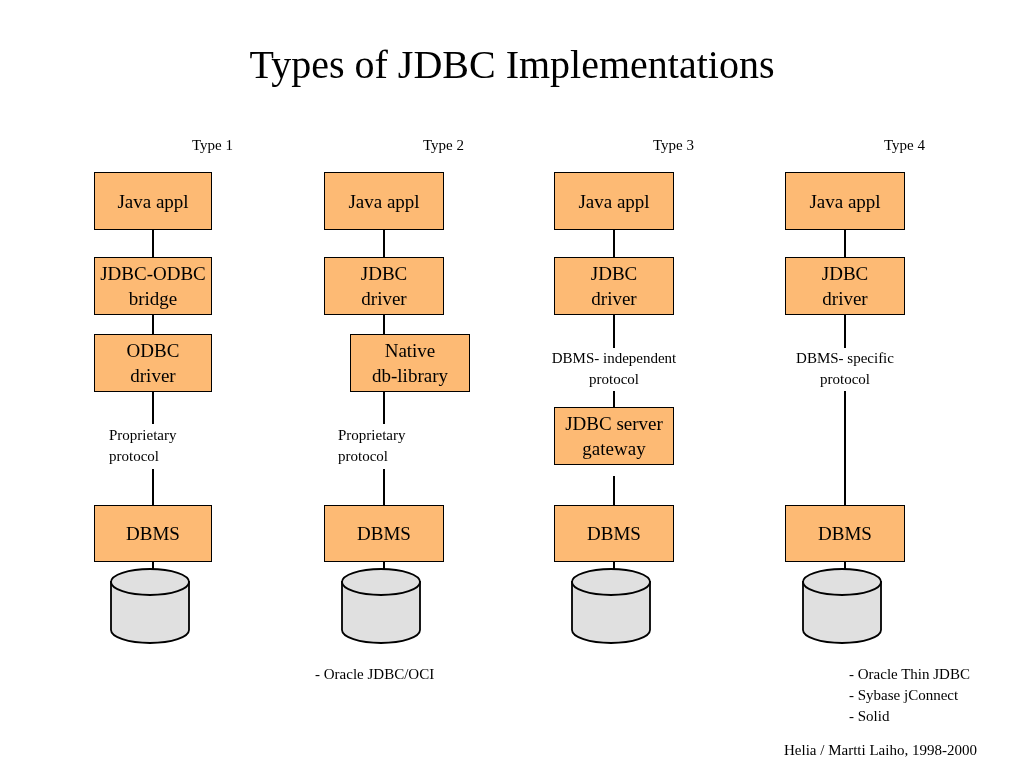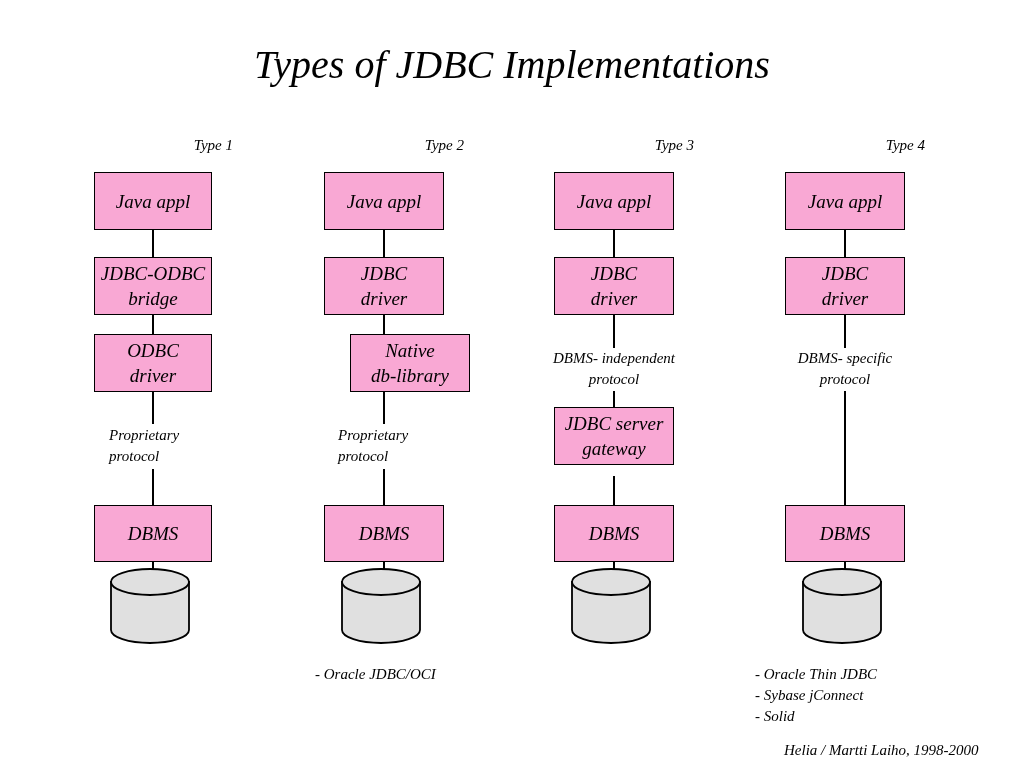--- a/index.html
+++ b/index.html
@@ -13,21 +13,20 @@
     position: relative;
     overflow: hidden;
     font-family: "Liberation Serif", "DejaVu Serif", serif;
     color: #000000;
   }
   #slide {
     position: absolute;
     left: 0; top: 0;
     width: 1024px;
     height: 768px;
-    font-style: italic;
   }
 
   
   #title {
     position: absolute;
     left: 0;
     top: 41px;
     width: 1024px;
     text-align: center;
     font-size: 40px;
@@ -56,21 +55,21 @@
     font-size: 15px;
     line-height: 19px;
     white-space: nowrap;
   }
 
   
   .node {
     position: absolute;
     box-sizing: border-box;
     border: 1.6px solid #000000;
-    background: #f9a8d4;
+    background: #fdba74;
     display: flex;
     align-items: center;
     justify-content: center;
     text-align: center;
     font-size: 19px;
     line-height: 25px;
     white-space: pre-line;
   }
 
   
@@ -235,19 +234,19 @@
 
   <div class="connector" style="left:844px; top:562px; height:13px;"></div>
 
   <div class="cylinder" style="left:800px; top:568px;">
     <svg width="84" height="78" viewBox="0 0 84 78">
       <path d="M3,14 L3,62 A39,13 0 0 0 81,62 L81,14 Z" fill="#e0e0e0" stroke="#000000" stroke-width="1.8"></path>
       <ellipse cx="42" cy="14" rx="39" ry="13" fill="#e0e0e0" stroke="#000000" stroke-width="1.8"></ellipse>
     </svg>
   </div>
 
-  <div class="footnote" style="left:755px; top:664px;">- Oracle Thin JDBC
+  <div class="footnote" style="left:849px; top:664px;">- Oracle Thin JDBC
 - Sybase jConnect
 - Solid</div>
 
   <div id="credit">Helia / Martti Laiho, 1998-2000</div>
 
 </div>
 
 </body></html>

